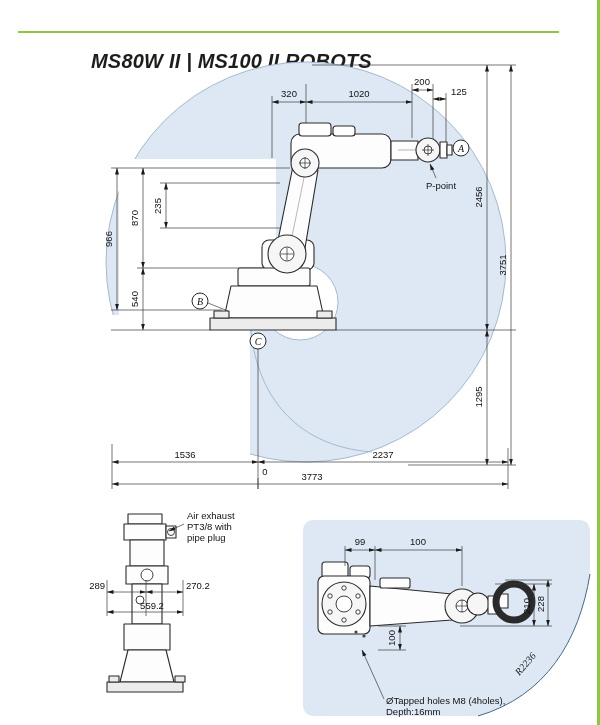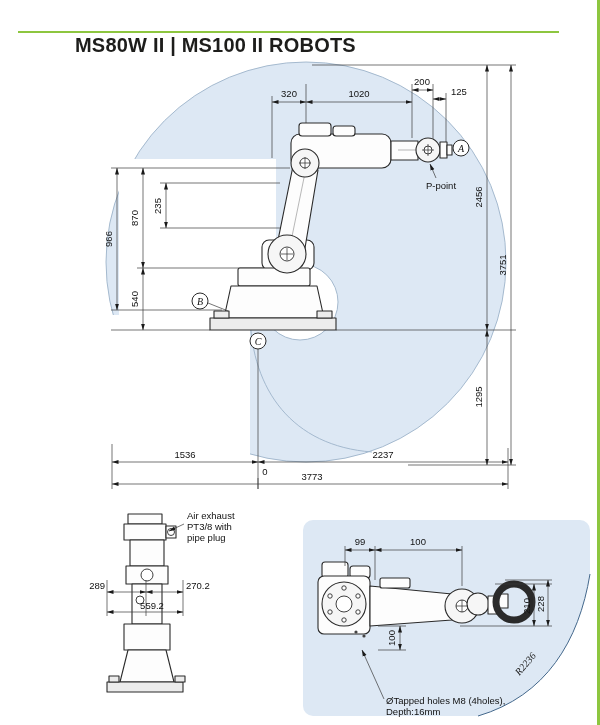--- a/index.html
+++ b/index.html
@@ -1,19 +1,19 @@
 <!DOCTYPE html>
 <html style="--accent-green: #8dc63f; --envelope-blue: #dde8f4; --line-dark: #2a2a2a;"><head>
 <meta charset="utf-8">
 <style>
   html,body{margin:0;padding:0;}
   body{width:600px;height:725px;background:#ffffff;font-family:"Liberation Sans",sans-serif;position:relative;overflow:hidden;}
   .accent-top{position:absolute;left:18px;top:31px;width:541px;height:2px;background:var(--accent-green,#8dc63f);}
   .accent-right{position:absolute;right:0;top:0;width:3px;height:725px;background:var(--accent-green,#8dc63f);}
-  .page-title{position:absolute;left:75px;top:34px;margin:0;font-size:20px;font-weight:700;color:#1d1d1b;letter-spacing:.2px;font-family:"Liberation Sans",sans-serif;}
+  .page-title{position:absolute;left:75px;top:34px;margin:16px;font-size:20px;font-weight:700;color:#1d1d1b;letter-spacing:.2px;font-family:"Liberation Sans",sans-serif;font-style:italic;}
   svg.drawing{position:absolute;left:0;top:0;}
   .env{fill:var(--envelope-blue,#dde8f4);stroke:#9db3c9;stroke-width:.9;}
   .envcut{fill:#ffffff;stroke:none;}
   .envline{fill:none;stroke:#9db3c9;stroke-width:.9;}
   .part{fill:#fdfdfd;stroke:var(--line-dark,#2a2a2a);stroke-width:1.1;stroke-linejoin:round;}
   .part2{fill:#ececec;stroke:var(--line-dark,#2a2a2a);stroke-width:1.1;stroke-linejoin:round;}
   .joint{fill:#f6f6f6;stroke:var(--line-dark,#2a2a2a);stroke-width:1.1;}
   .jin{fill:#ffffff;stroke:var(--line-dark,#2a2a2a);stroke-width:.9;}
   .dl{stroke:#3a3a3a;stroke-width:.7;fill:none;}
   .cl{stroke:#888888;stroke-width:.6;fill:none;}

